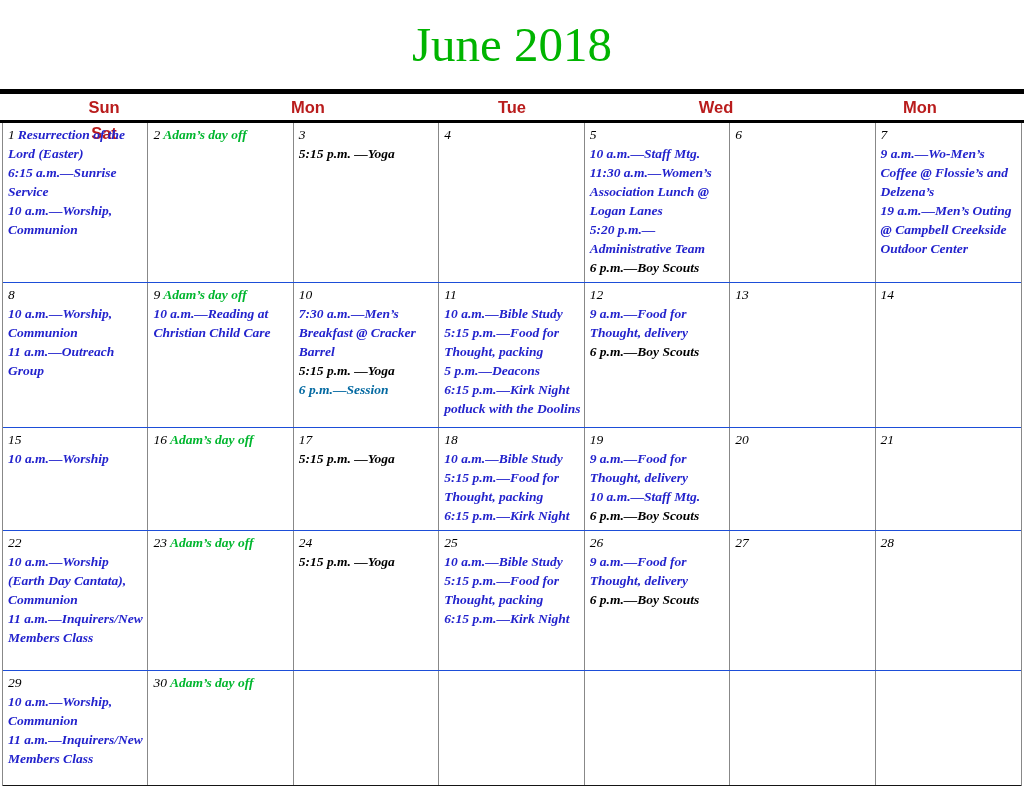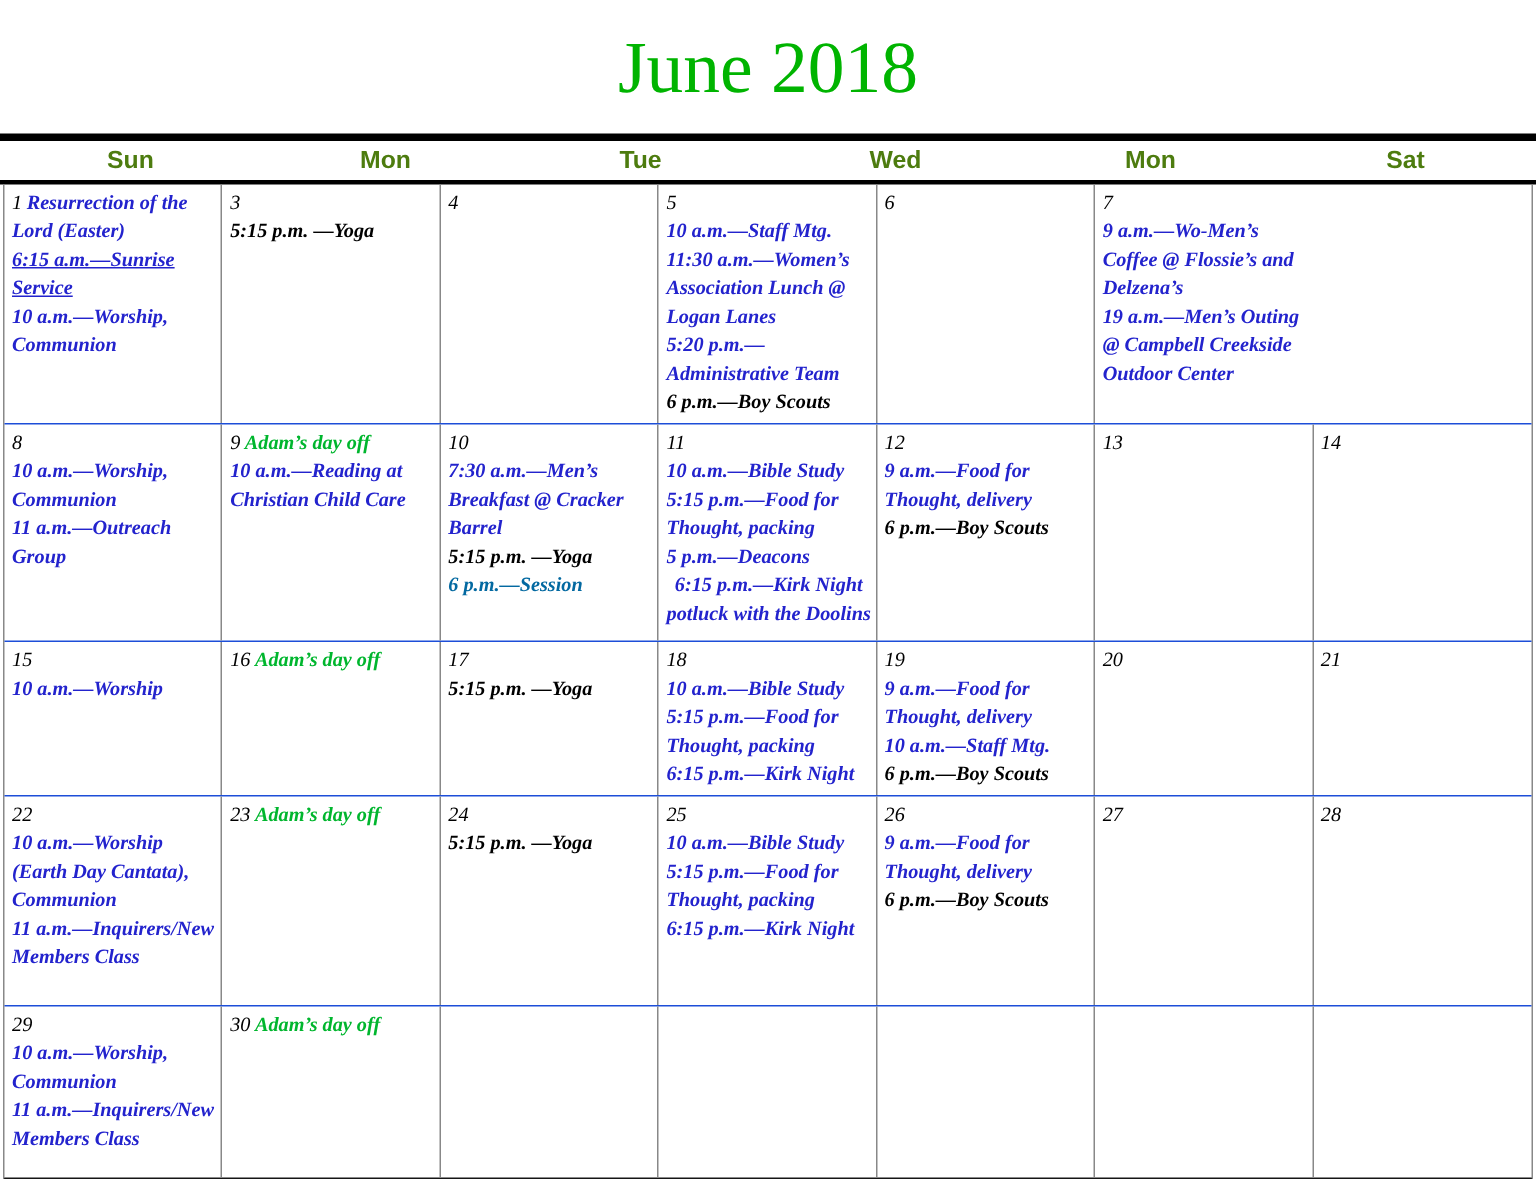--- a/index.html
+++ b/index.html
@@ -12,27 +12,27 @@
   .title {
     margin: 0;
     padding-top: 16px;
     height: 58px;
     text-align: center;
     font: 400 49px/58px "Liberation Serif", serif;
   }
   .bar-top { height: 5px; background: #000; margin-top: 15px; }
   .weekday-row {
     display: grid;
-    grid-template-columns: repeat(6, 1fr);
+    grid-template-columns: repeat(5, 1fr);
     height: 26px;
     align-items: center;
     margin: 0 2px;
     text-align: center;
     font: 700 16.5px/26px "Liberation Sans", sans-serif;
-    color: #4d7c0f;
+    color: #b91c1c;
   }
   .bar-mid { height: 3px; background: #000; }
   .grid {
     margin: 0 2px;
     border-left: 1px solid #888;
     border-right: 1px solid #888;
     border-bottom: 3px solid #151515;
   }
   .week {
     display: grid;
@@ -68,22 +68,25 @@
     <div>Tue</div>
     <div>Wed</div>
     <div>Mon</div>
     <div>Sat</div>
   </div>
 <div class="bar-mid"></div>
 <div class="grid" id="grid">
     <div class="week">
       <div class="cell">
         <div class="numline"><span class="num">1</span><span class="ev" style="color: rgb(35, 35, 205);">Resurrection of the Lord (Easter)</span></div>
-        <div class="ev" style="color: rgb(35, 35, 205); text-decoration: underline;">6:15 a.m.—Sunrise Service</div>
+        <div class="ev" style="color: rgb(35, 35, 205);">6:15 a.m.—Sunrise Service</div>
         <div class="ev" style="color: rgb(35, 35, 205);">10 a.m.—Worship, Communion</div>
+      </div>
+      <div class="cell">
+        <div class="numline"><span class="num">2</span><span class="ev" style="color: rgb(0, 182, 46);">Adam’s day off</span></div>
       </div>
       <div class="cell">
         <div class="numline"><span class="num">3</span></div>
         <div class="ev" style="color: rgb(0, 0, 0);">5:15 p.m. —Yoga</div>
       </div>
       <div class="cell">
         <div class="numline"><span class="num">4</span></div>
       </div>
       <div class="cell">
         <div class="numline"><span class="num">5</span></div>
@@ -115,21 +118,21 @@
         <div class="numline"><span class="num">10</span></div>
         <div class="ev" style="color: rgb(35, 35, 205);">7:30 a.m.—Men’s Breakfast @ Cracker Barrel</div>
         <div class="ev" style="color: rgb(0, 0, 0);">5:15 p.m. —Yoga</div>
         <div class="ev" style="color: #0369a1;">6 p.m.—Session</div>
       </div>
       <div class="cell">
         <div class="numline"><span class="num">11</span></div>
         <div class="ev" style="color: rgb(35, 35, 205);">10 a.m.—Bible Study</div>
         <div class="ev" style="color: rgb(35, 35, 205);">5:15 p.m.—Food for Thought, packing</div>
         <div class="ev" style="color: rgb(35, 35, 205);">5 p.m.—Deacons</div>
-        <div class="ev" style="color: rgb(35, 35, 205); text-align: center;">6:15 p.m.—Kirk Night potluck with the Doolins</div>
+        <div class="ev" style="color: rgb(35, 35, 205);">6:15 p.m.—Kirk Night potluck with the Doolins</div>
       </div>
       <div class="cell">
         <div class="numline"><span class="num">12</span></div>
         <div class="ev" style="color: rgb(35, 35, 205);">9 a.m.—Food for Thought, delivery</div>
         <div class="ev" style="color: rgb(0, 0, 0);">6 p.m.—Boy Scouts</div>
       </div>
       <div class="cell">
         <div class="numline"><span class="num">13</span></div>
       </div>
       <div class="cell">

